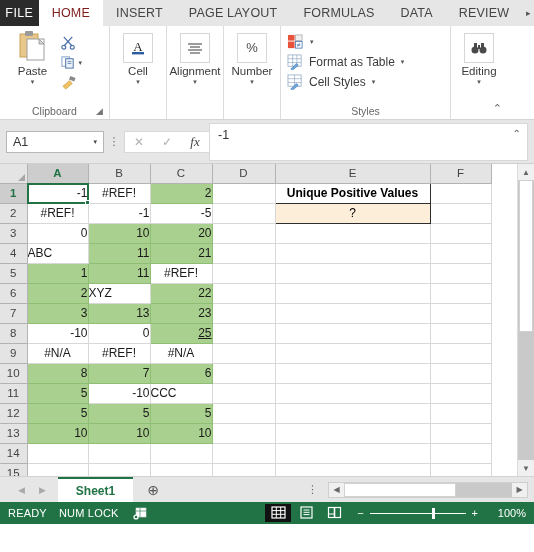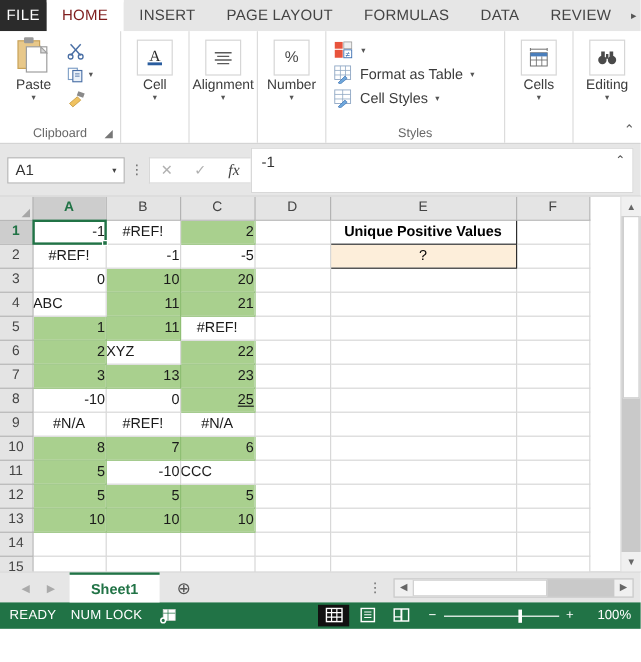--- a/index.html
+++ b/index.html
@@ -363,42 +363,20 @@
             <path d="M4 16 L10 10 L12 12 L6 17 Z" fill="#6fa8dc" stroke="#3b6fb0" stroke-width=".6"></path>
           </svg>
           <span>Cell Styles</span>
           <span class="dd">▾</span>
         </div>
       </div>
     </div>
     <div class="rgroup-label">Styles</div>
   </div>
 
-  <div class="rgroup">
-    <div class="rgroup-body">
-      <div class="bigbtn">
-        <div class="box">
-          <svg width="22" height="20" viewBox="0 0 22 20">
-            <g stroke="#6b6b6b" stroke-width=".8" fill="none">
-              <line x1="4" y1="3" x2="18" y2="3"></line>
-              <line x1="4" y1="2" x2="4" y2="4.5"></line>
-              <line x1="18" y1="2" x2="18" y2="4.5"></line>
-            </g>
-            <rect x="4" y="6" width="14" height="11" fill="#ffffff" stroke="#6b6b6b" stroke-width=".8"></rect>
-            <rect x="4" y="6" width="14" height="3" fill="#4a7ebb"></rect>
-            <line x1="4" y1="12" x2="18" y2="12" stroke="#6b6b6b" stroke-width=".7"></line>
-            <line x1="9" y1="9" x2="9" y2="17" stroke="#6b6b6b" stroke-width=".7"></line>
-            <line x1="13.5" y1="9" x2="13.5" y2="17" stroke="#6b6b6b" stroke-width=".7"></line>
-          </svg>
-        </div>
-        <div class="cap">Cells</div>
-        <div class="caret">▾</div>
-      </div>
-    </div>
-  </div>
 
   <div class="rgroup">
     <div class="rgroup-body">
       <div class="bigbtn">
         <div class="box">
           <svg width="20" height="20" viewBox="0 0 20 20">
             <path d="M5 5 L8 5 L8 9 L5 9 Z" fill="#4a4a4a"></path>
             <path d="M12 5 L15 5 L15 9 L12 9 Z" fill="#4a4a4a"></path>
             <circle cx="6" cy="12" r="3.5" fill="#4a4a4a"></circle>
             <circle cx="14" cy="12" r="3.5" fill="#4a4a4a"></circle>

